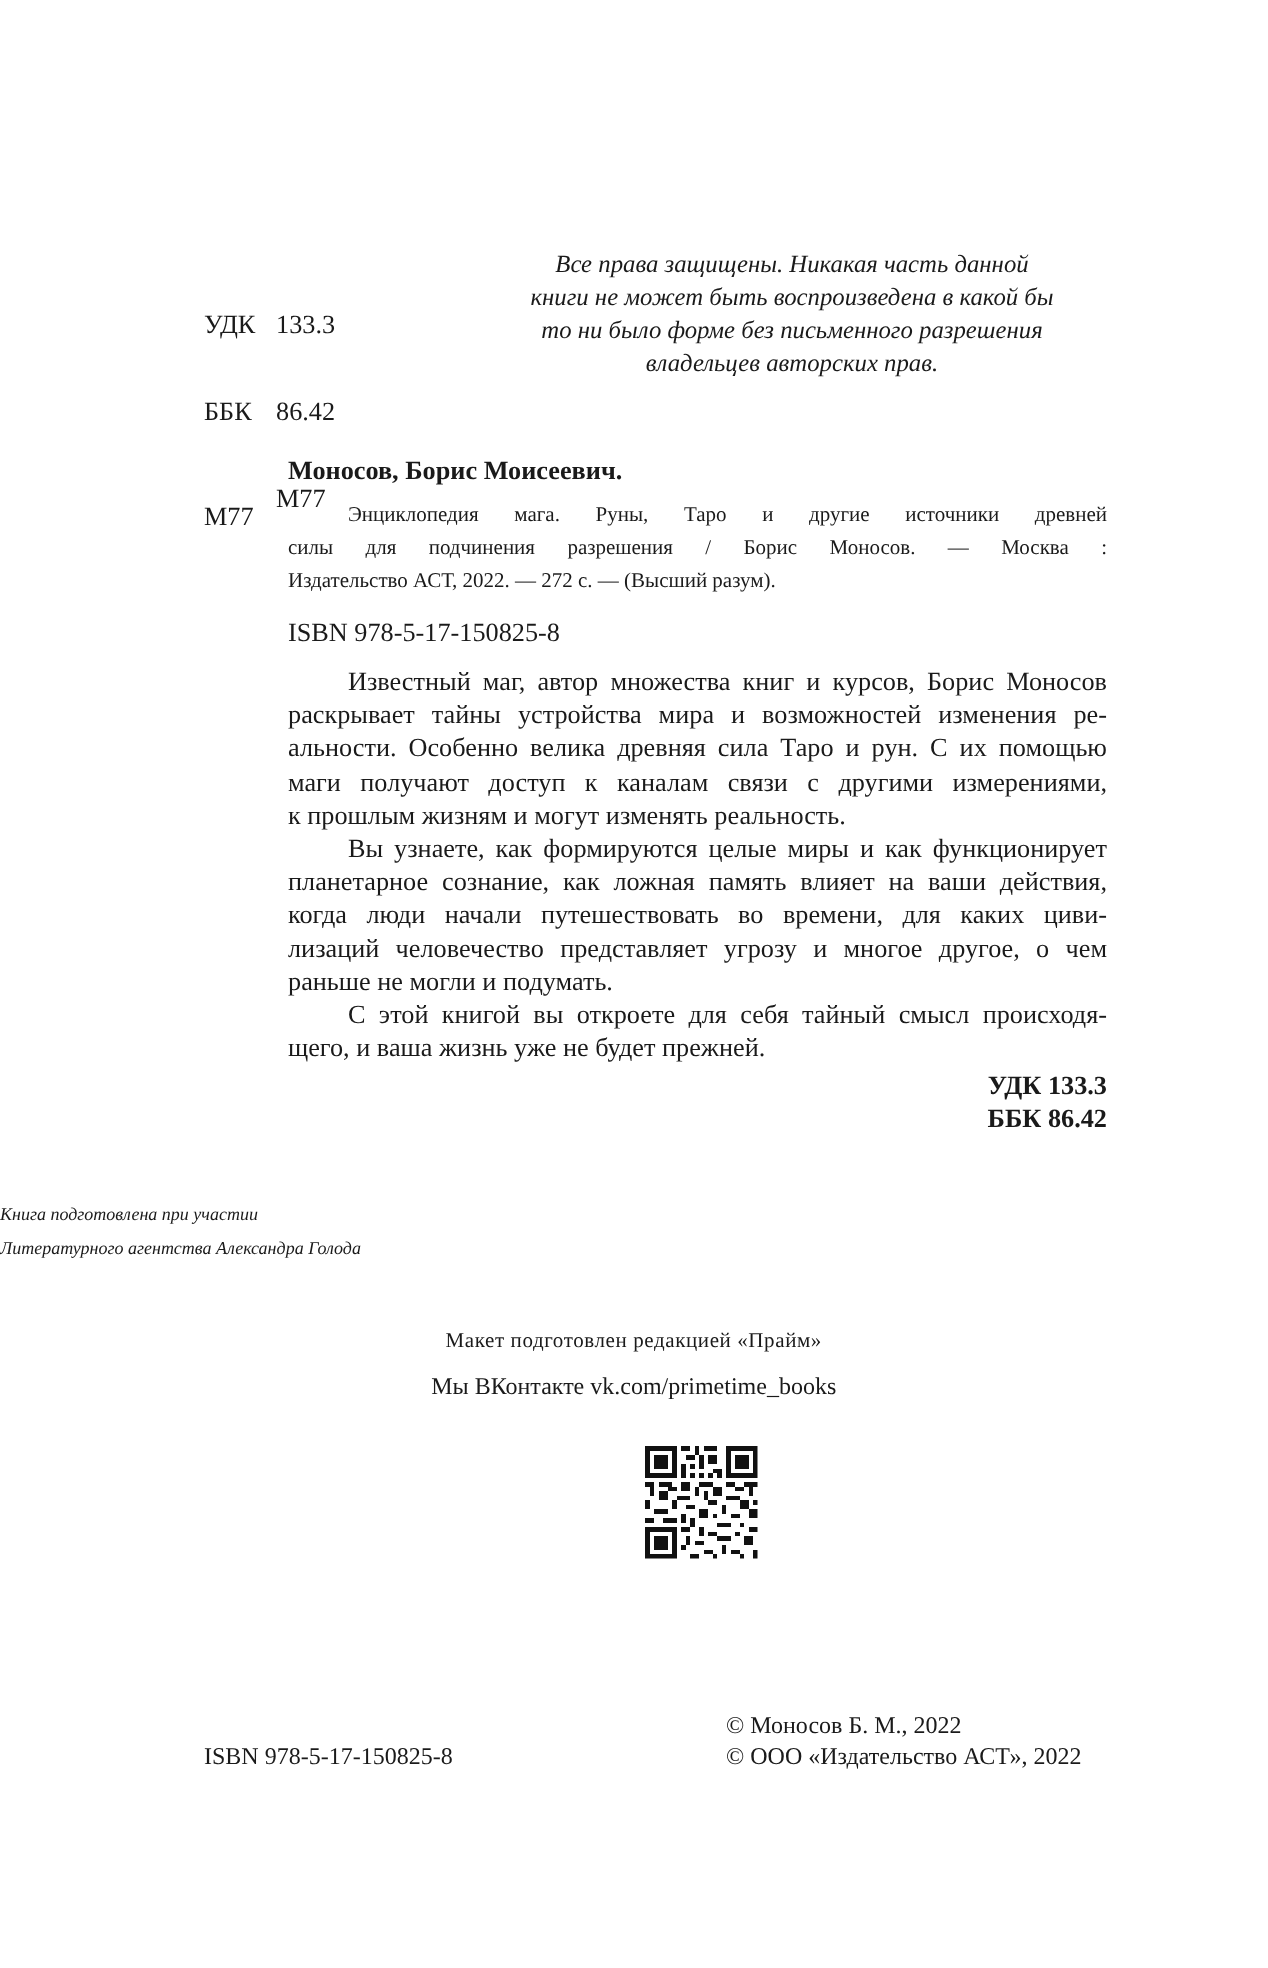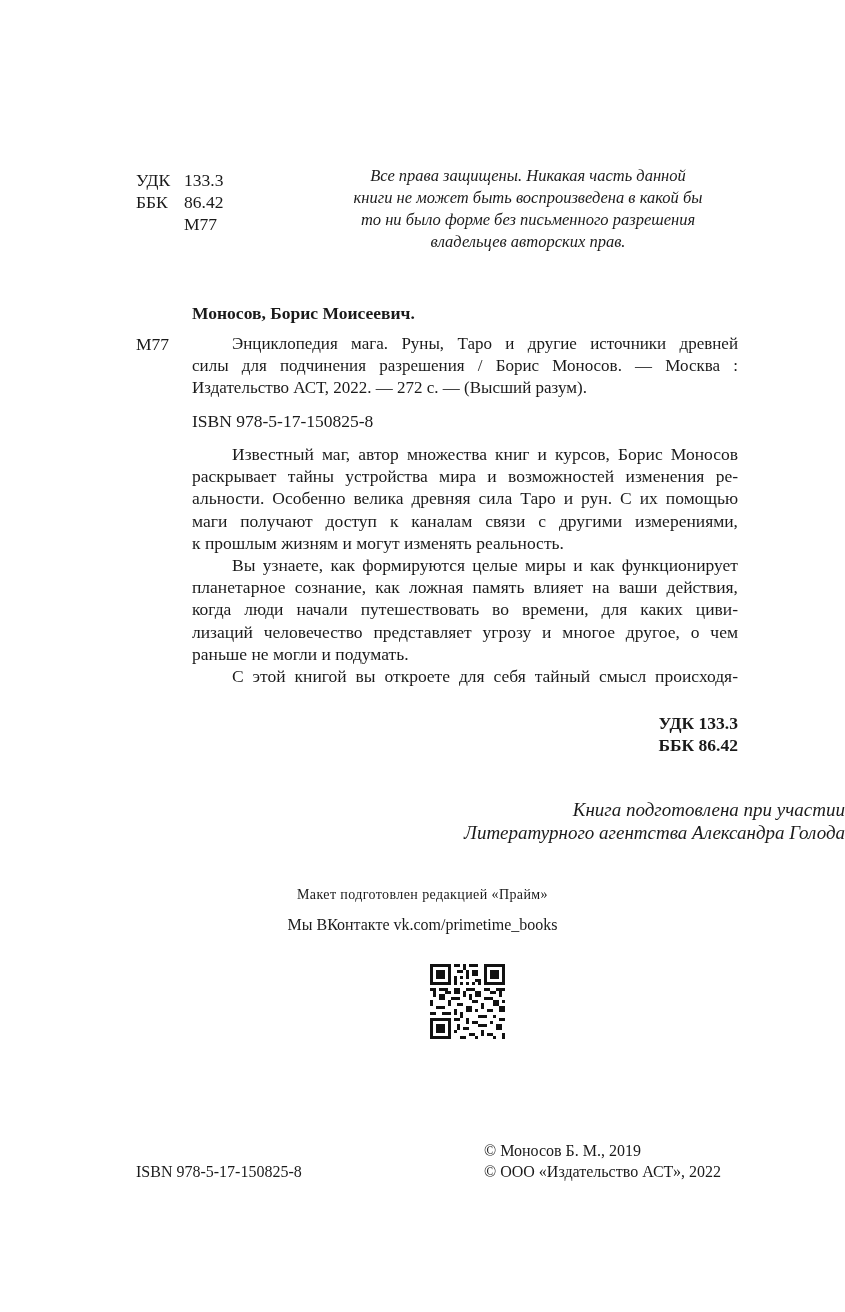--- a/index.html
+++ b/index.html
@@ -1,33 +1,33 @@
 <!DOCTYPE html>
 <html><head>
 <meta charset="utf-8">
 <style>
   html, body { margin: 0; padding: 0; background: #ffffff; }
   body { width: 845px; height: 1312px; position: relative; overflow: hidden;
          font-family: "Liberation Serif", "DejaVu Serif", serif; color: #1a1a1a; }
   .abs { position: absolute; }
   .codes { left: 136px; top: 169px; }
-  .codes .row { display: flex; height: 22px; font-size: 17.5px; line-height: 22px; }
+  .codes .row { display: flex; height: 22px; font-size: 17.5px; line-height: 22px; margin-top: 36px; }
   .codes .k { width: 48px; }
   .rights { left: 318px; top: 165px; width: 420px; text-align: center; font-style: italic;
             font-size: 16.5px; line-height: 22px; }
   .author { left: 192px; top: 302px; font-weight: bold; font-size: 17.5px; line-height: 22px; }
   .m77 { left: 136px; top: 333px; font-size: 17.5px; line-height: 22px; }
-  .biblio { left: 192px; top: 333px; width: 546px; font-size: 17px; line-height: 22px; text-align: justify; }
+  .biblio { left: 192px; top: 333px; width: 546px; font-size: 14px; line-height: 22px; text-align: justify; }
   .indent { text-indent: 40px; }
   .isbn1 { left: 192px; top: 410px; font-size: 17.5px; line-height: 22px; }
   .annot { left: 192px; top: 443px; width: 546px; font-size: 17.5px; line-height: 22.2px; text-align: justify; hyphens: manual; }
   .annot .line { display: block; text-align: justify; text-align-last: justify; white-space: nowrap; }
   .annot .last { text-align-last: left; }
   .udk2 { right: 107px; top: 712px; text-align: right; font-weight: bold; font-size: 17.5px; line-height: 22px; margin-left: 44px; }
-  .prepared { left: 0; width: 845px; top: 798px; text-align: right; font-style: italic; font-size: 19px; line-height: 23px; }
+  .prepared { left: 0; width: 845px; top: 798px; text-align: left; font-style: italic; font-size: 12px; line-height: 23px; }
   .maket { left: 0; width: 845px; top: 884px; text-align: center; font-size: 14px; line-height: 22px; letter-spacing: 0.4px; }
   .vk { left: 0; width: 845px; top: 915px; text-align: center; font-size: 16px; line-height: 20px; }
   .qr { left: 430px; top: 964px; width: 75px; height: 75px; }
   .copy { left: 484px; top: 1140px; font-size: 16px; line-height: 21px; }
   .isbn2 { left: 136px; top: 1161px; font-size: 16px; line-height: 21px; }
 </style>
 </head>
 <body>
 
 <div class="abs codes">
@@ -69,20 +69,21 @@
   <span class="line">раскрывает тайны устройства мира и возможностей изменения ре-</span>
   <span class="line">альности. Особенно велика древняя сила Таро и рун. С их помощью</span>
   <span class="line">маги получают доступ к каналам связи с другими измерениями,</span>
   <span class="line last">к прошлым жизням и могут изменять реальность.</span>
   <span class="line indent">Вы узнаете, как формируются целые миры и как функционирует</span>
   <span class="line">планетарное сознание, как ложная память влияет на ваши действия,</span>
   <span class="line">когда люди начали путешествовать во времени, для каких циви-</span>
   <span class="line">лизаций человечество представляет угрозу и многое другое, о чем</span>
   <span class="line last">раньше не могли и подумать.</span>
   <span class="line indent">С этой книгой вы откроете для себя тайный смысл происходя-</span>
+  <span class="line last">щего, и ваша жизнь уже не будет прежней.</span>
 </div>
 
 <div class="abs udk2">
   <div>УДК 133.3</div>
   <div>ББК 86.42</div>
 </div>
 
 <div class="abs prepared">
   <div>Книга подготовлена при участии</div>
   <div>Литературного агентства Александра Голода</div>
@@ -169,17 +170,17 @@
         <rect x="19" y="23" width="2" height="1"></rect>
         <rect x="24" y="23" width="1" height="2"></rect>
       <rect x="10" y="24" width="2" height="1"></rect>
         <rect x="15" y="24" width="1" height="1"></rect>
         <rect x="21" y="24" width="1" height="1"></rect>
     </g>
   </svg>
 </div>
 
 <div class="abs copy">
-  <div>© Моносов Б. М., 2019</div>
+  <div>© Моносов Б. М., 2022</div>
   <div>© ООО «Издательство АСТ», 2022</div>
 </div>
 
 <div class="abs isbn2">ISBN 978-5-17-150825-8</div>
 
 </body></html>

